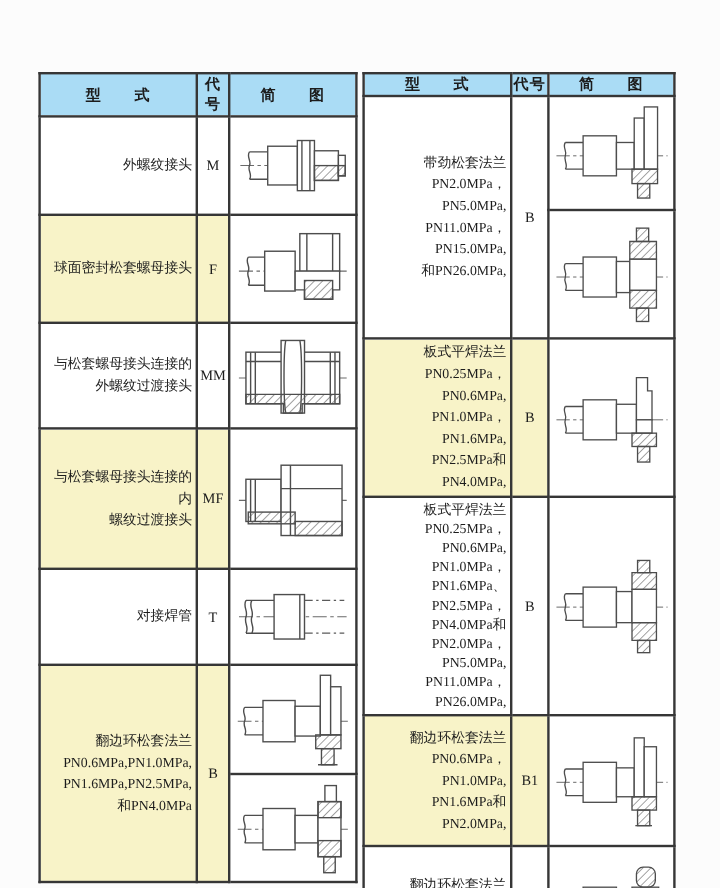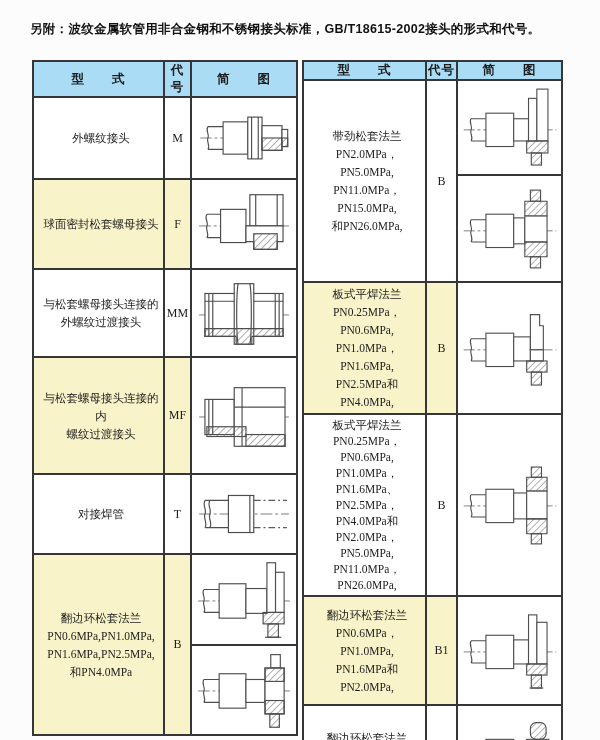--- a/index.html
+++ b/index.html
@@ -6,21 +6,21 @@
   .page{position:relative;width:600px;height:740px;background:#fcfcfc;overflow:hidden;
         font-family:"Liberation Serif","DejaVu Serif",serif;color:#1c1c1c;}
   .title{position:absolute;left:30px;top:8px;width:560px;font-family:"Liberation Sans","DejaVu Sans",sans-serif;
          font-size:12.5px;font-weight:bold;letter-spacing:0.3px;color:#111;}
   table{border-collapse:collapse;table-layout:fixed;position:absolute;top:60px;background:#fff;}
   #left-table{left:32px;}
   #right-table{left:302px;}
   td,th{border:2px solid #363636;padding:0;vertical-align:middle;overflow:hidden;}
   th{background:var(--header-bg,#aadcf5);font-size:12.5px;font-weight:bold;height:14px;letter-spacing:1px;}
   .hl{background:var(--highlight-bg,#f8f3c8);}
-  .type-text{font-size:11.5px;line-height:18px;padding:2px 3px 2px 8px;white-space:pre-line;text-align:center;}
+  .type-text{font-size:11.5px;line-height:18px;padding:2px 3px 2px 8px;white-space:pre-line;text-align:right;}
   .tight .type-text{line-height:16px;}
   .code{text-align:center;font-size:12px;}
   .diag{text-align:center;background:#fff;}
   .diag svg{display:block;margin:0 auto;}
   svg .ln,svg .fw,svg .fh{stroke:#4d4d4d;stroke-width:1.2;}
   svg .ln{fill:none;}
   svg .fw{fill:#ffffff;}
   svg .fh{fill:url(#hatch);}
   svg .cl{stroke:#6a6a6a;stroke-width:0.9;fill:none;stroke-dasharray:12,3,3,3;}
   svg .dash{stroke:#5a5a5a;stroke-width:1.1;fill:none;stroke-dasharray:7,3,2,3;}
@@ -31,21 +31,20 @@
 <div class="page">
 
   <svg width="0" height="0" style="position:absolute">
     <defs>
       <pattern id="hatch" patternUnits="userSpaceOnUse" width="5" height="5" patternTransform="rotate(45)">
         <line x1="0" y1="0" x2="0" y2="5" stroke="#5a5a5a" stroke-width="1"></line>
       </pattern>
     </defs>
   </svg>
 
-  <p class="title">另附：波纹金属软管用非合金钢和不锈钢接头标准，GB/T18615-2002接头的形式和代号。</p>
 
   <table id="left-table">
     <colgroup>
         <col style="width:131px">
         <col style="width:27px">
         <col style="width:106px">
       </colgroup>
     <tbody>
         <tr style="height:15px">
       <th>型　　式</th>

